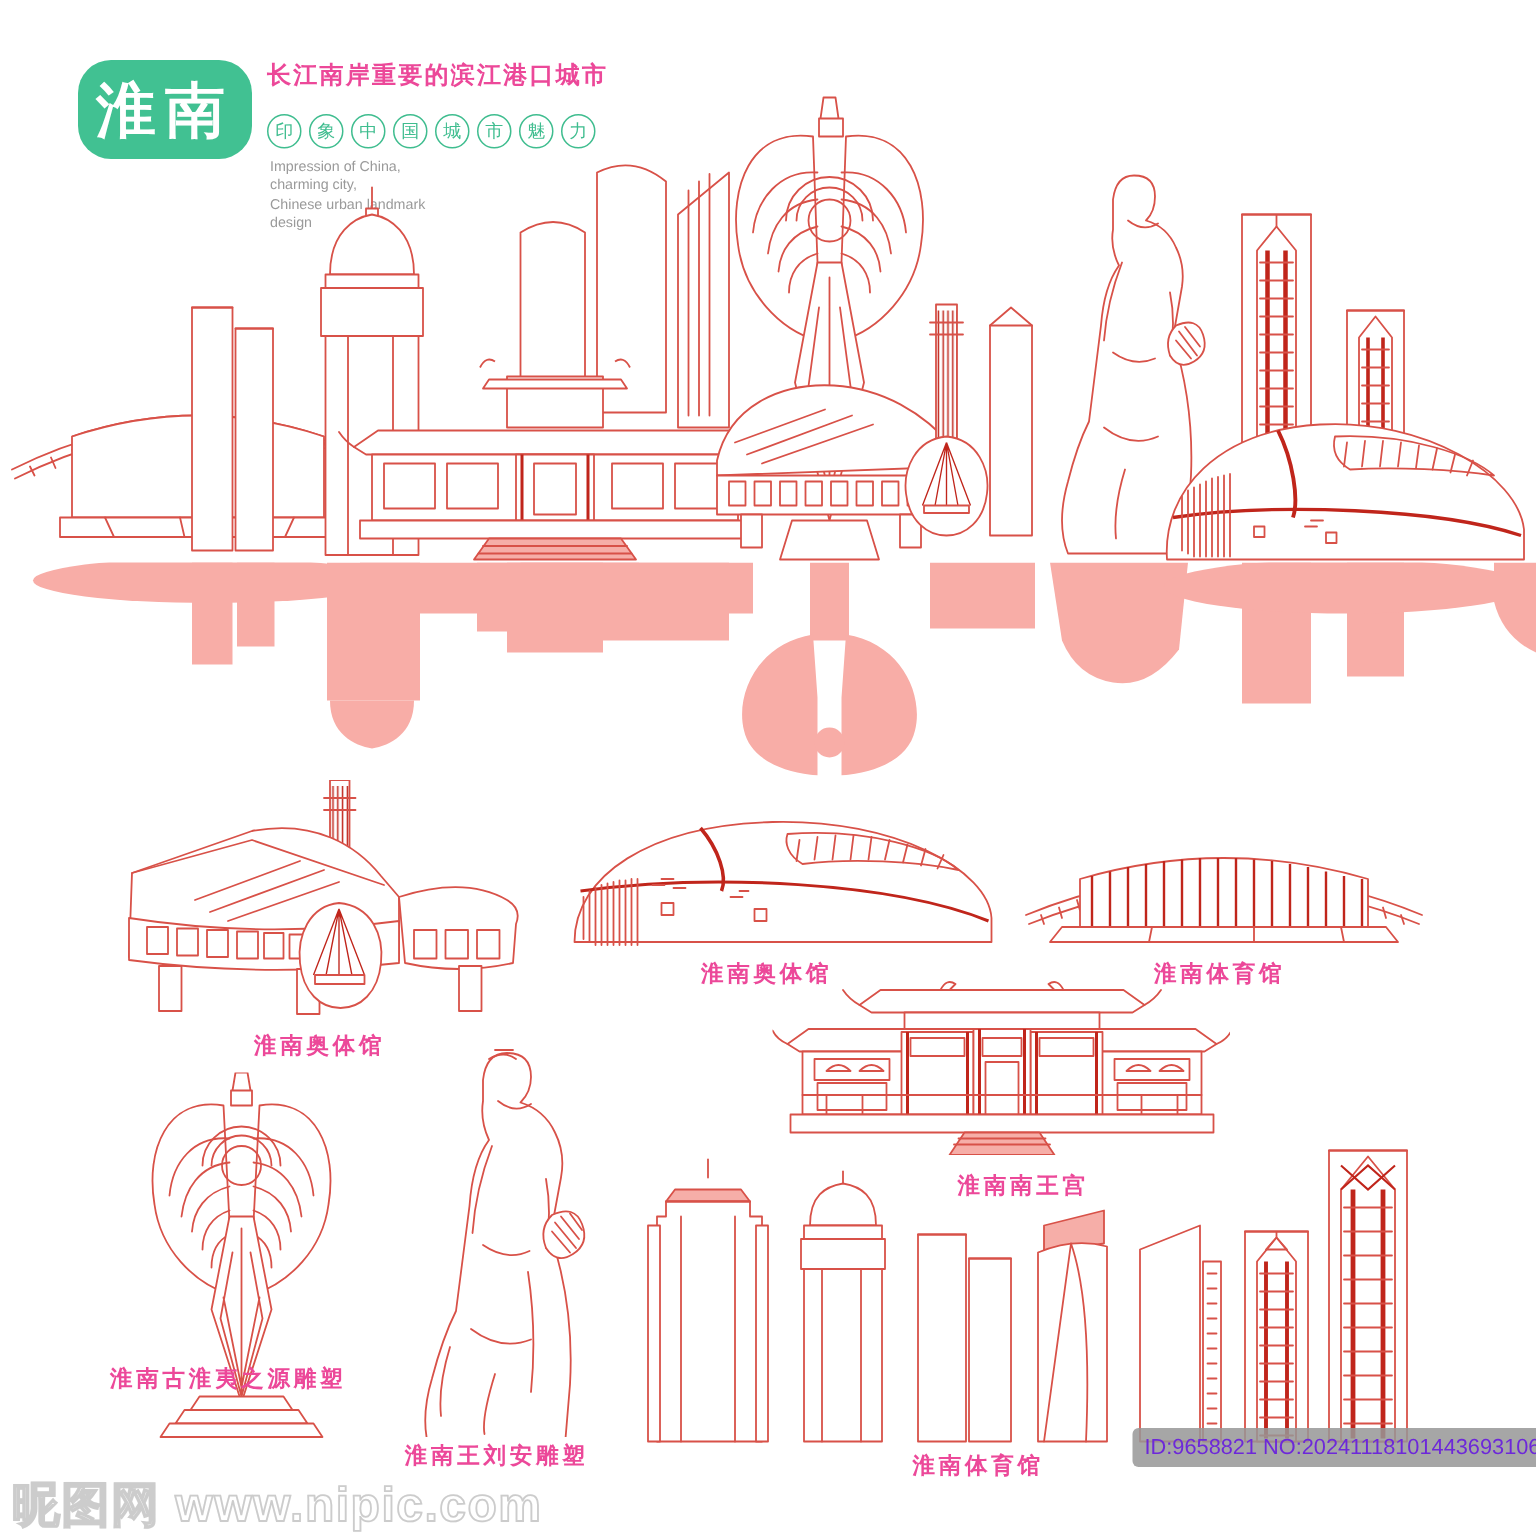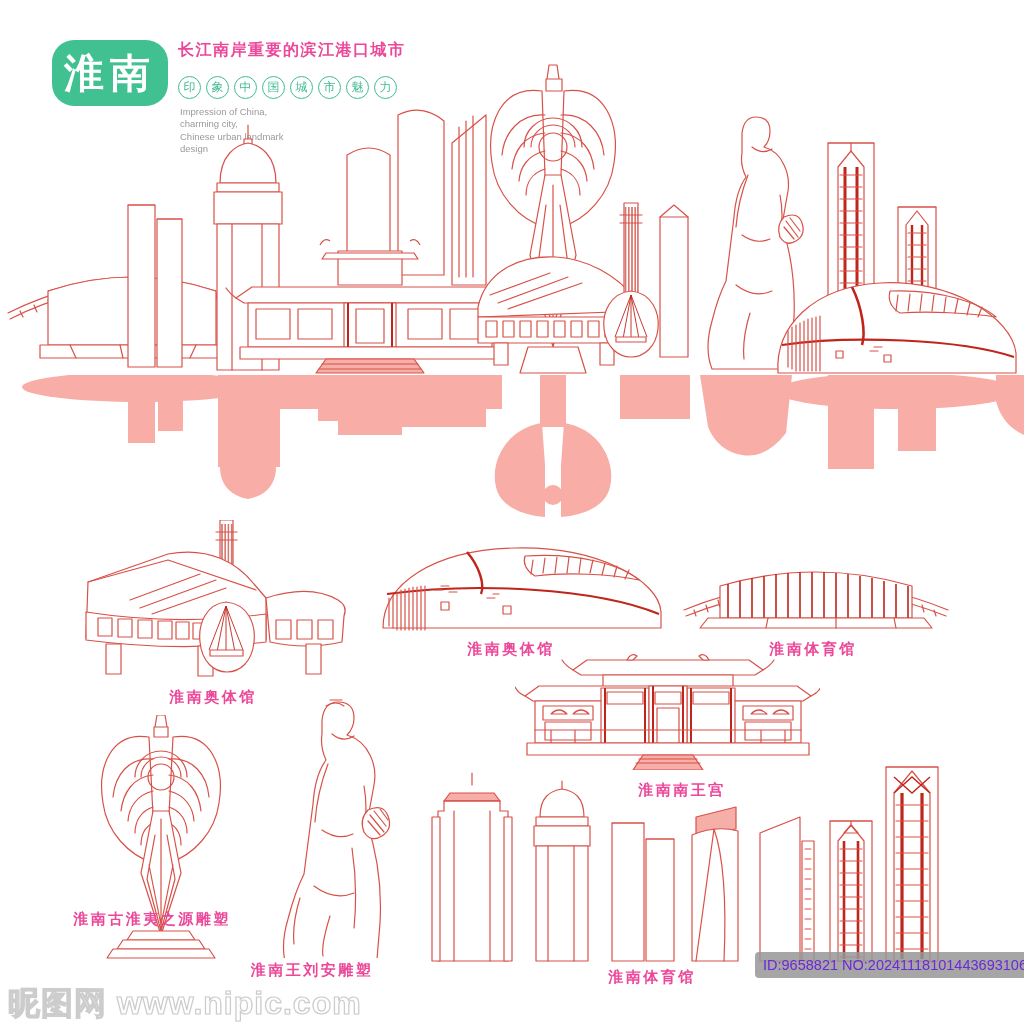--- a/index.html
+++ b/index.html
@@ -411,19 +411,19 @@
       <path class="acc" stroke-width="1.4" d="M464,28 l18,-16 18,16 M464,12 l18,16 18,-16"></path>
       <path class="ln" d="M456,2 h52"></path>
     </g>
   </svg>
 
   <div class="abs lm-label" style="left:213px;top:688px">淮南奥体馆</div>
   <div class="abs lm-label" style="left:511px;top:640px">淮南奥体馆</div>
   <div class="abs lm-label" style="left:813px;top:640px">淮南体育馆</div>
   <div class="abs lm-label" style="left:682px;top:781px">淮南南王宫</div>
   <div class="abs lm-label" style="left:152px;top:910px">淮南古淮夷之源雕塑</div>
-  <div class="abs lm-label" style="left:312px;top:961px">淮南王刘安雕塑</div>
+  <div class="abs lm-label" style="left:331px;top:961px">淮南王刘安雕塑</div>
   <div class="abs lm-label" style="left:652px;top:968px">淮南体育馆</div>
 
   <div class="abs nipic">昵图网 www.nipic.com</div>
   <div class="abs idpill">ID:9658821 NO:20241118101443693106</div>
 
 </div>
 
 </body></html>

